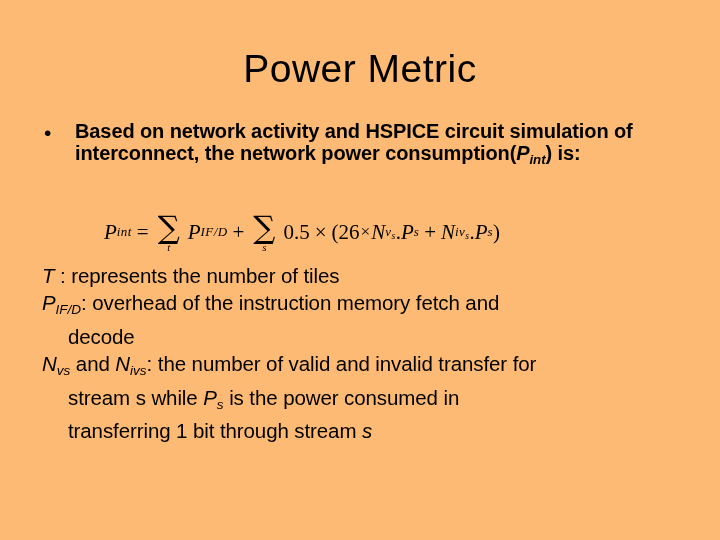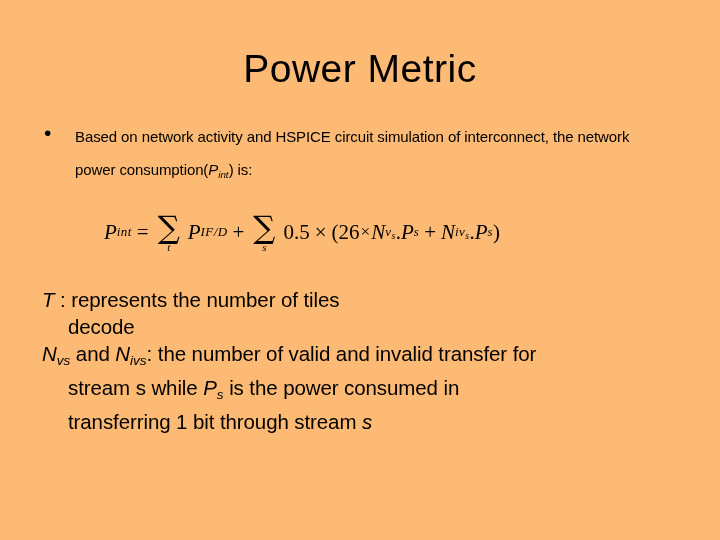--- a/index.html
+++ b/index.html
@@ -46,23 +46,24 @@
   .bullet-marker {
     flex: 0 0 auto;
     width: 31px;
     font-size: 21px;
     line-height: 26px;
     text-align: left;
     padding-left: 2px;
   }
   .bullet-text {
     flex: 1 1 auto;
-    font-size: 15px;
-    line-height: 33px;
+    font-size: 20px;
+    line-height: 22px;
     letter-spacing: -0.1px;
+    font-weight: bold;
   }
 
   
   #formula {
     position: absolute;
     left: 104px;
     top: 212px;
     font-family: "Liberation Serif", serif;
     font-size: 21px;
     color: #000000;
@@ -105,21 +106,21 @@
     font-style: italic;
     margin-top: 1px;
   }
   .thin { padding: 0 2px; }
   .times-small { font-size: 0.82em; padding: 0 1px; }
 
   
   #definitions {
     position: absolute;
     left: 42px;
-    top: 286px;
+    top: 262px;
     width: 645px;
     font-size: 20.5px;
     line-height: 27px;
     letter-spacing: -0.1px;
   }
   .def-line { white-space: normal; }
   .def-line.indent { padding-left: 26px; }
   .it { font-style: italic; }
   .sb {
     font-size: 0.66em;
@@ -175,20 +176,21 @@
       <span class="mn">.</span>
       <span class="mi">P</span>
       <span class="sub">s</span>
       <span class="mn">)</span>
   </div>
 
   <div id="definitions">
 
     <div class="def-line"><span class="it">T</span><span> :  represents the number of tiles</span></div>
 
+    <div class="def-line"><span class="it">P</span><span class="sb">IF/D</span><span>: overhead of the instruction memory fetch and</span></div>
 
     <div class="def-line indent"><span>decode</span></div>
 
 
     <div class="def-line"><span class="it">N</span><span class="sb it">vs</span><span> and </span><span class="it">N</span><span class="sb it">ivs</span><span>: the number of valid and invalid transfer for</span></div>
 
     <div class="def-line indent"><span>stream s while </span><span class="it">P</span><span class="sb">s</span><span>  is the power consumed in</span></div>
 
     <div class="def-line indent"><span>transferring 1 bit through stream </span><span class="it">s</span></div>
 

